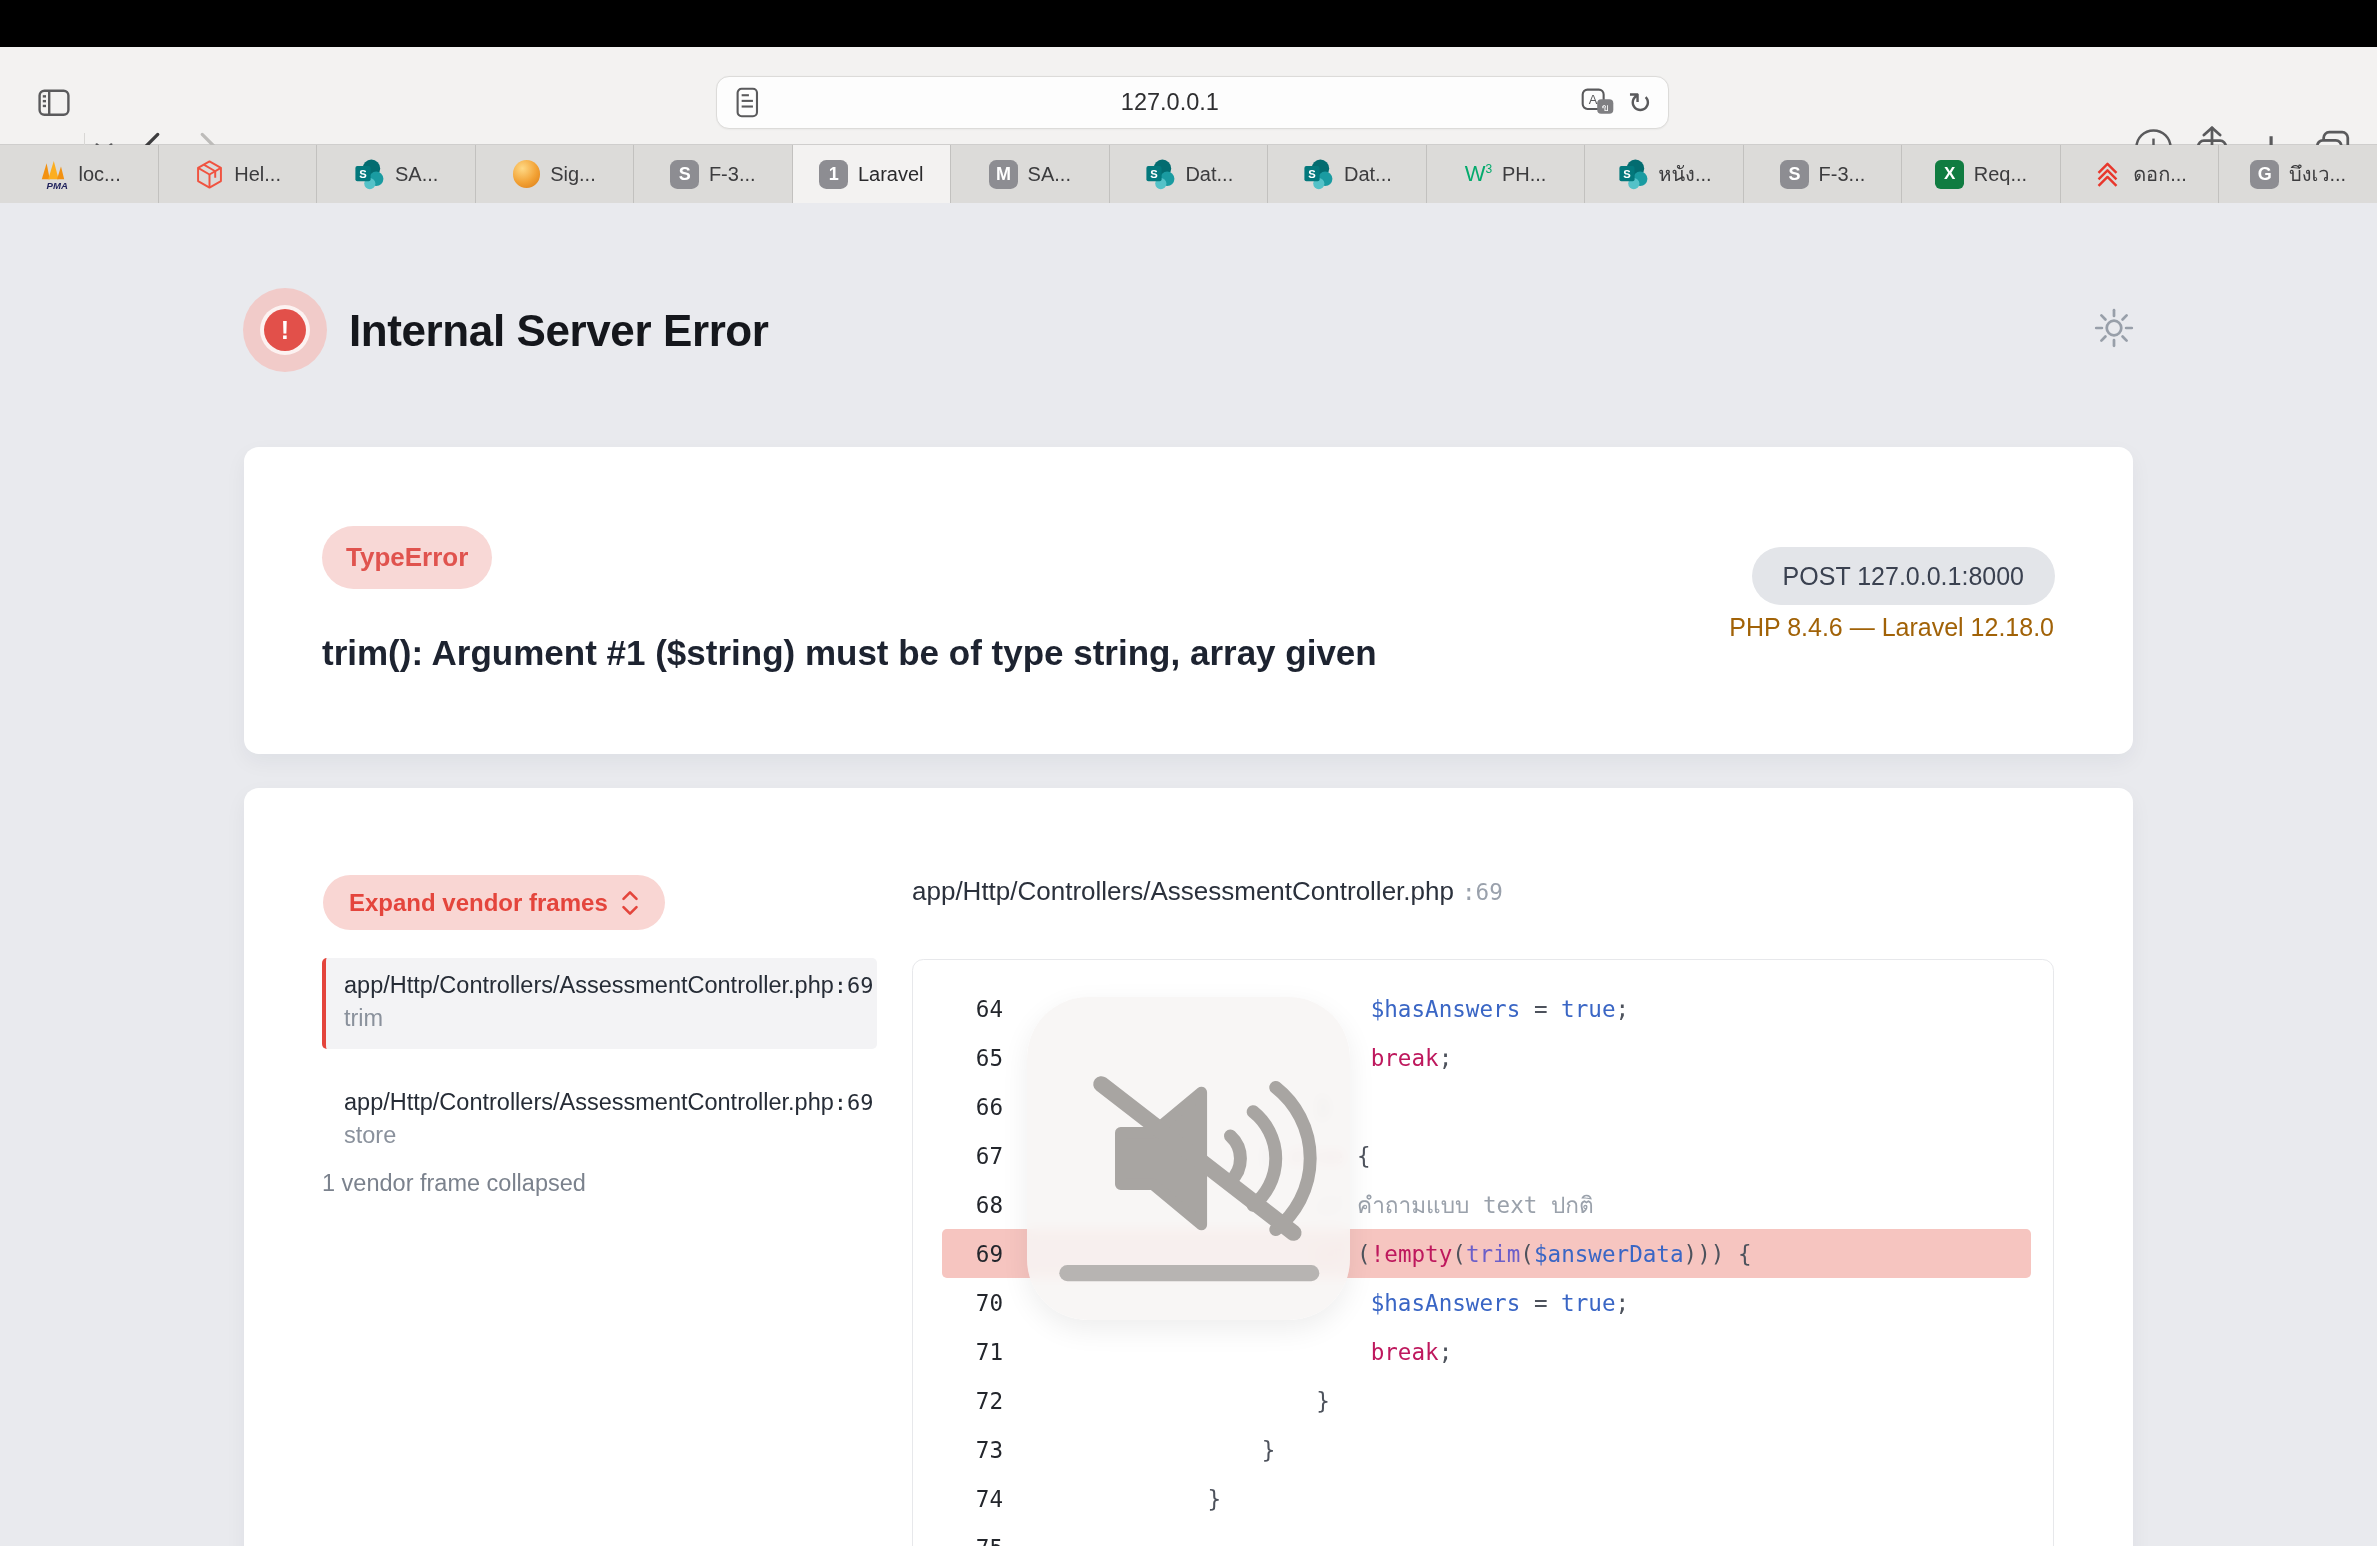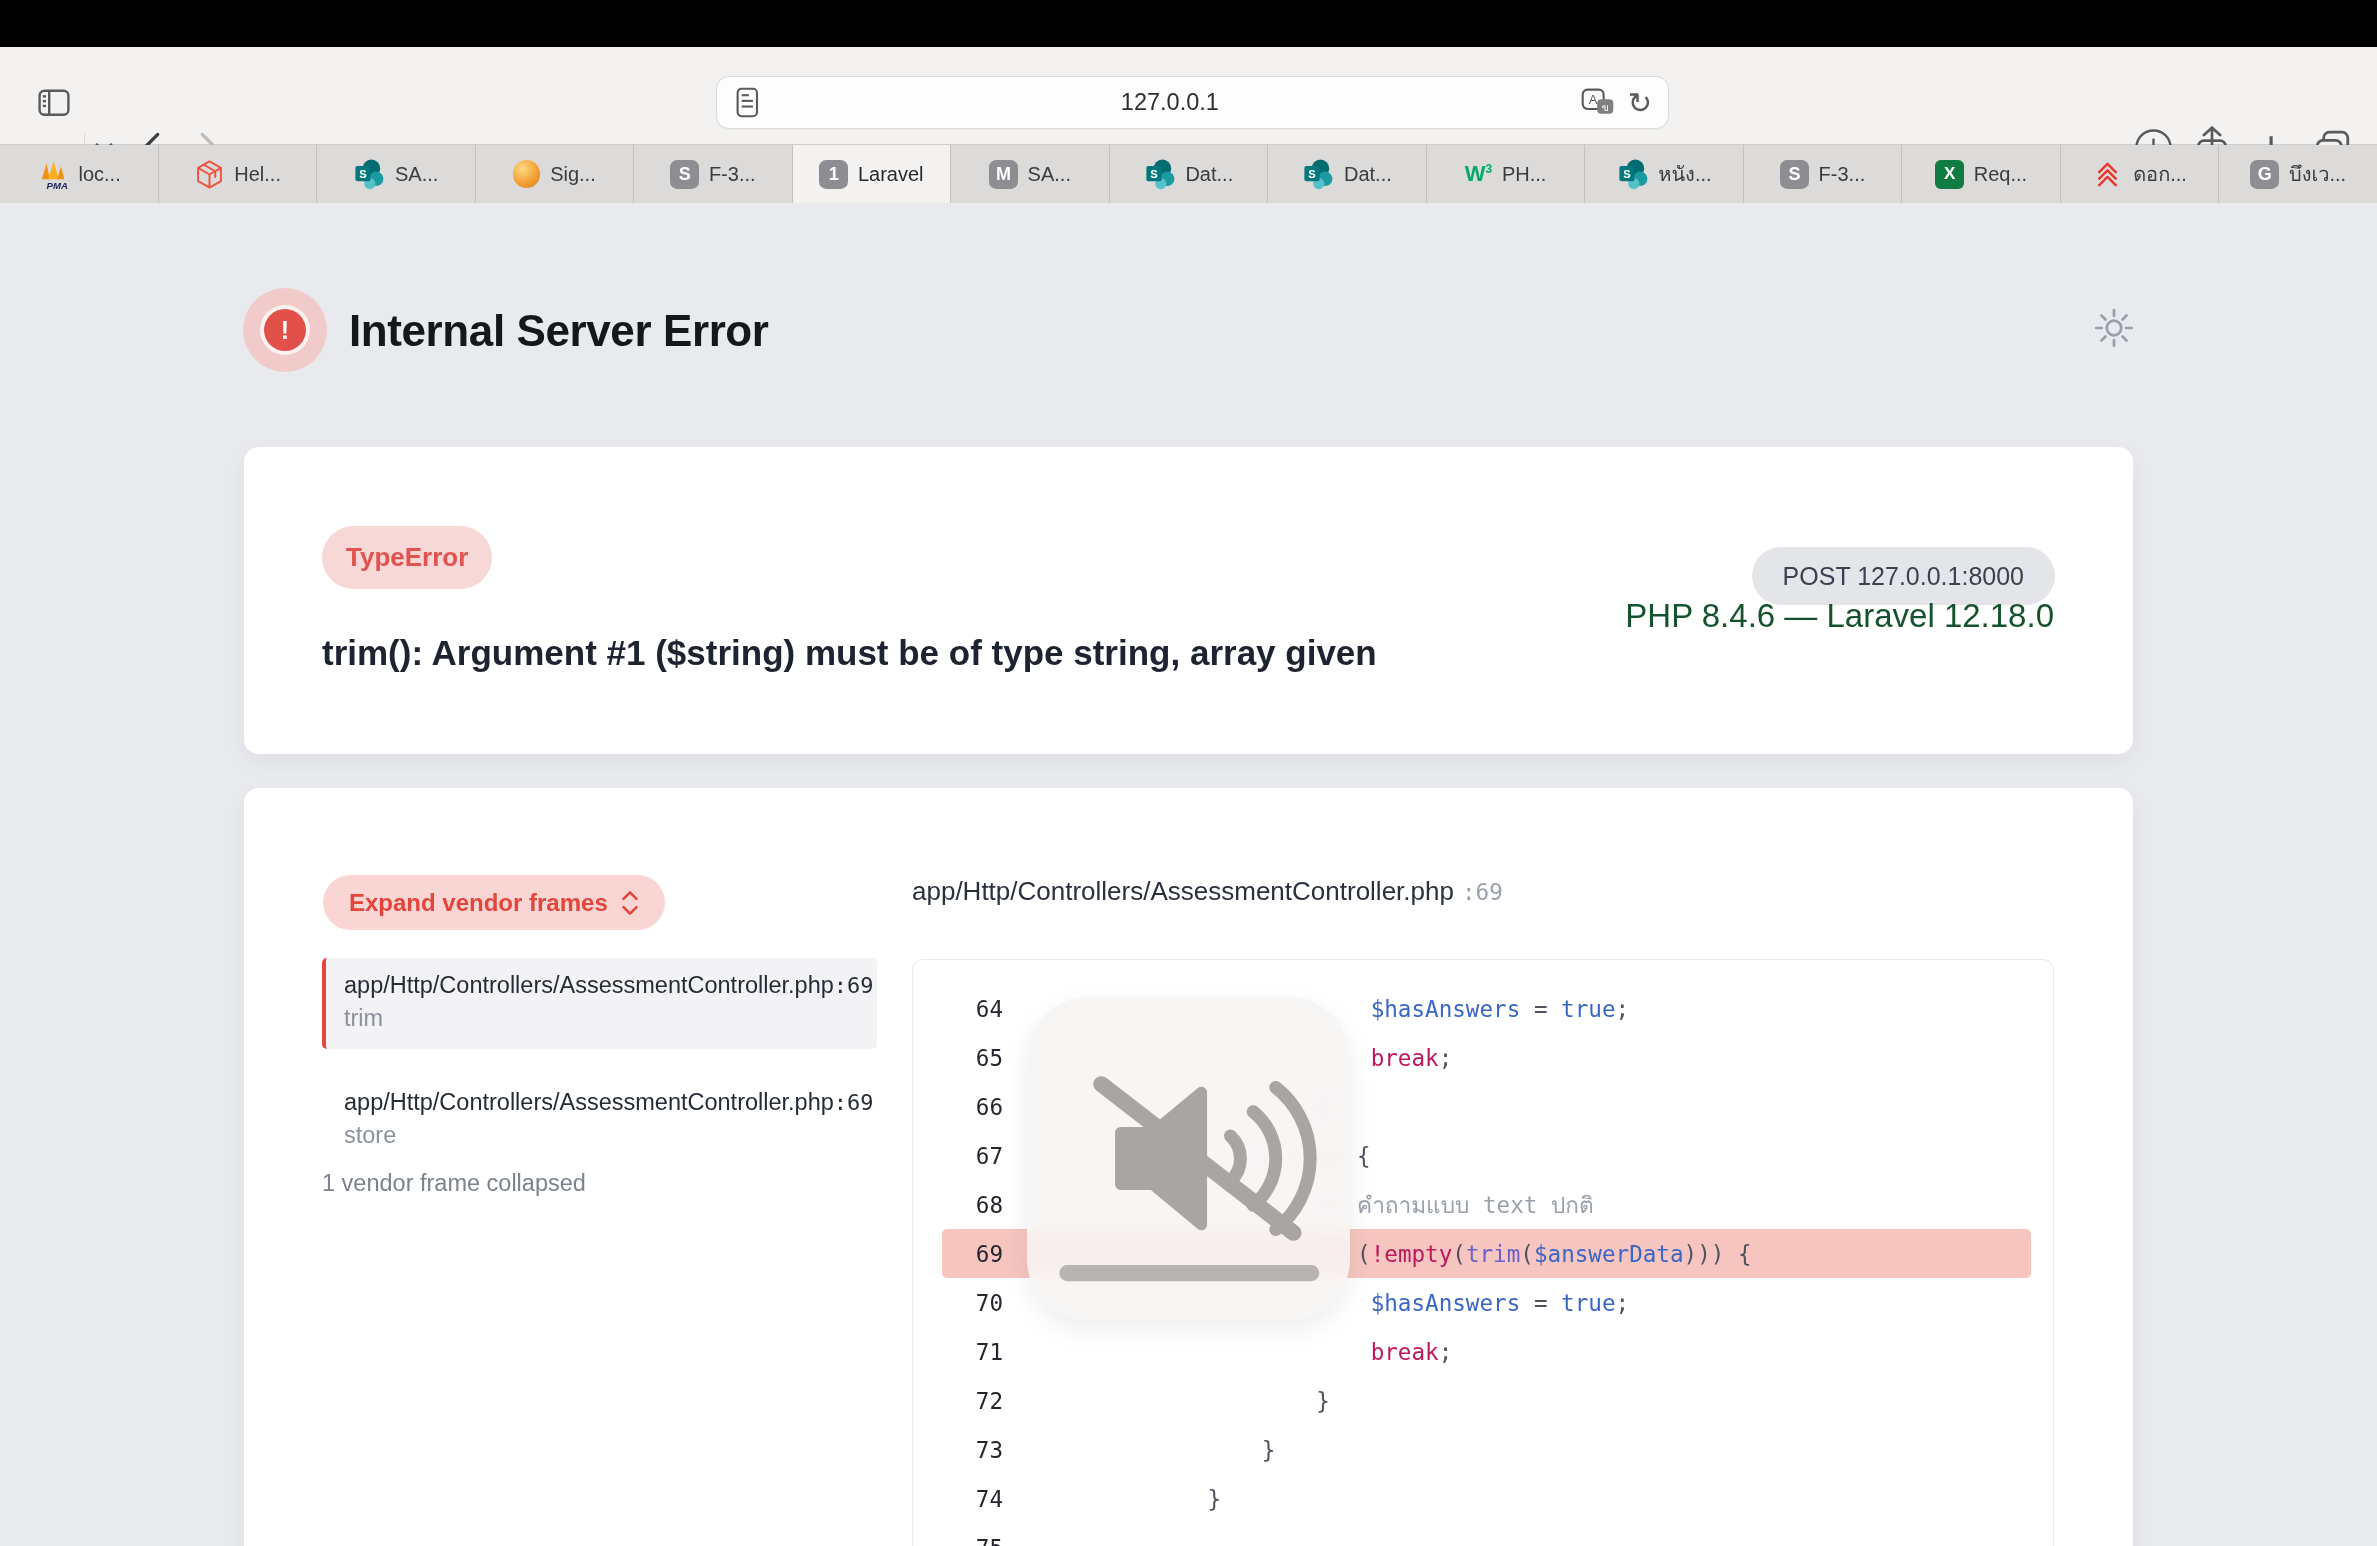--- a/index.html
+++ b/index.html
@@ -16,37 +16,37 @@
   .urlbar{position:absolute;left:716px;top:29px;width:953px;height:53px;background:#fdfdfd;border:0.8px solid #dcdbd9;border-radius:13px;display:flex;align-items:center;box-shadow:0 0.8px 1.6px rgba(0,0,0,.04)}
   .urltext{flex:1;text-align:center;font-size:23.5px;color:#2e2e30}
   
   .tabstrip{left:0;top:145px;width:2377px;height:58px;background:#dcdbd9;display:flex}
   .tab{flex:1 1 0;min-width:0;display:flex;align-items:center;justify-content:center;gap:9.7px;font-size:20px;color:#3c3c3e;border-right:0.8px solid #c2c1bf;padding:0 9.7px;white-space:nowrap;overflow:hidden}
   .tab:last-child{border-right:none}
   .tab.active{background:#f3f2f1;color:#2a2a2c}
   .tab .lbl{overflow:hidden;text-overflow:ellipsis}
   .gsq{width:29px;height:29px;border-radius:7.3px;background:#8d8d92;color:#fff;font-weight:700;font-size:18px;display:inline-flex;align-items:center;justify-content:center;flex:none}
   .sphere{width:27.5px;height:27.5px;border-radius:50%;background:radial-gradient(circle at 35% 30%,#ffd985,#f2a134 55%,#d97a16);flex:none}
-  .w3{color:#04aa6d;font-weight:700;font-size:22px;flex:none}
+  .w3{color:#04aa6d;font-weight:400;font-size:22px;flex:none}
   .w3 sup{font-size:12px}
   .xls{width:29px;height:29px;border-radius:5.7px;background:#107c41;color:#fff;font-weight:700;font-size:17px;display:inline-flex;align-items:center;justify-content:center;flex:none}
   .tabicon{flex:none;display:inline-flex}
   
   .err-badge-circle{left:243px;top:288px;width:84px;height:84px;border-radius:50%;background:#f1cbc9}
   .err-badge-circle .inner{position:absolute;left:21px;top:21px;width:42px;height:42px;border-radius:50%;background:#e2504a;box-shadow:0 0 0 4px #fcf2f1;color:#fff;font-weight:700;font-size:25px;display:flex;align-items:center;justify-content:center}
   .page-title{left:349px;top:306px;font-size:44px;font-weight:700;color:#15171c;letter-spacing:-0.4px}
   .theme-toggle{left:2091px;top:305px;width:45px;height:45px;color:#989fa9;display:flex;align-items:center;justify-content:center}
   
   .card{background:#fff;border-radius:14.6px;box-shadow:0 8px 21px rgba(25,32,56,.05)}
   .card1{left:244px;top:447px;width:1889px;height:307px}
   .card2{left:244px;top:788px;width:1889px;height:938px}
   .type-badge{left:322px;top:526px;height:63px;padding:0 24px;border-radius:32px;background:#f8d8d6;color:#e0534e;font-size:26px;font-weight:600;display:inline-flex;align-items:center}
   .err-message{left:322px;top:633px;font-size:35px;font-weight:700;color:#1d2330}
   .req-pill{top:547px;right:322px;height:58px;padding:0 31px;border-radius:29px;background:#e3e5e9;color:#3a4150;font-size:25px;font-weight:500;display:inline-flex;align-items:center}
-  .versions{top:597px;right:323px;font-size:33px;color:#14532d}
+  .versions{top:613px;right:323px;font-size:25px;color:#a16207}
   
   .expand-btn{left:323px;top:875px;height:55px;padding:0 26px;border-radius:27.5px;background:#f9d6d3;color:#e4453c;font-size:24px;font-weight:600;display:inline-flex;align-items:center;gap:13px}
   .file-header{left:912px;top:876px;font-size:26px;font-weight:500;color:#2b313c;display:flex;align-items:baseline;gap:8px}
   .file-header .lineno{font-family:"DejaVu Sans Mono",monospace;font-size:22.6px;color:#9aa1ac;font-weight:400}
   .frames{left:322px;top:958px;width:555px}
   .frame{padding:14.6px 0 0 22px;height:91px;border-radius:4.9px}
   .frame.active{background:#f3f3f5;border-left:4px solid #e4453c;padding-left:18px}
   .frame .path{font-size:23.5px;color:#262c36;line-height:24px}
   .frame .path .ln{font-family:"DejaVu Sans Mono",monospace;font-size:22px}
   .frame .method{margin-top:8px;font-size:23.5px;color:#8a919c;line-height:24px}

